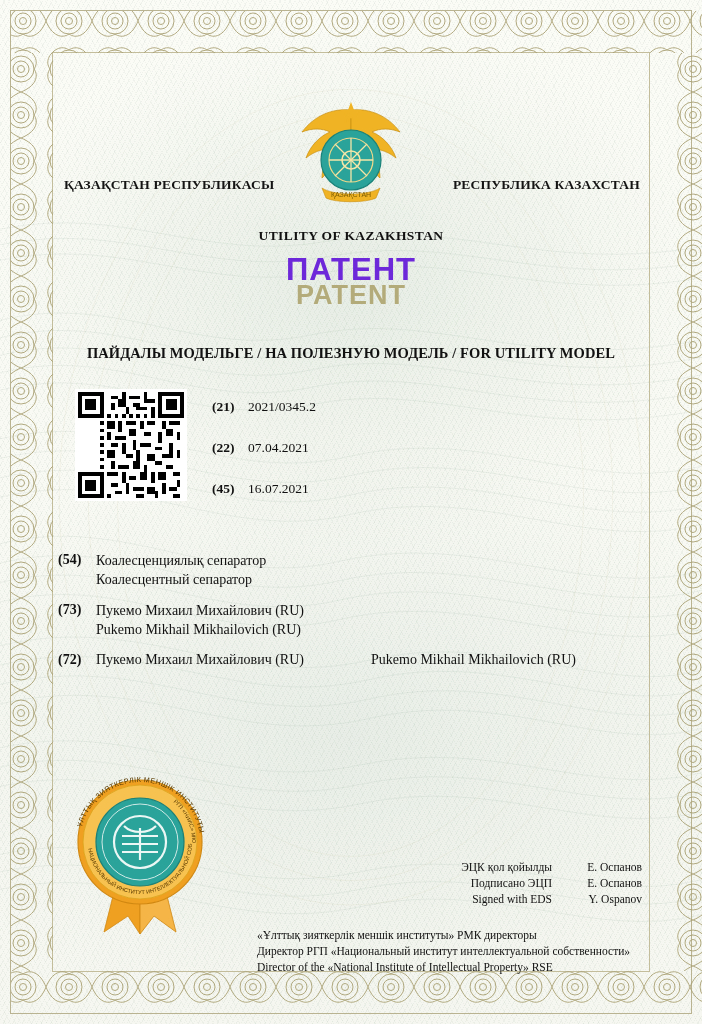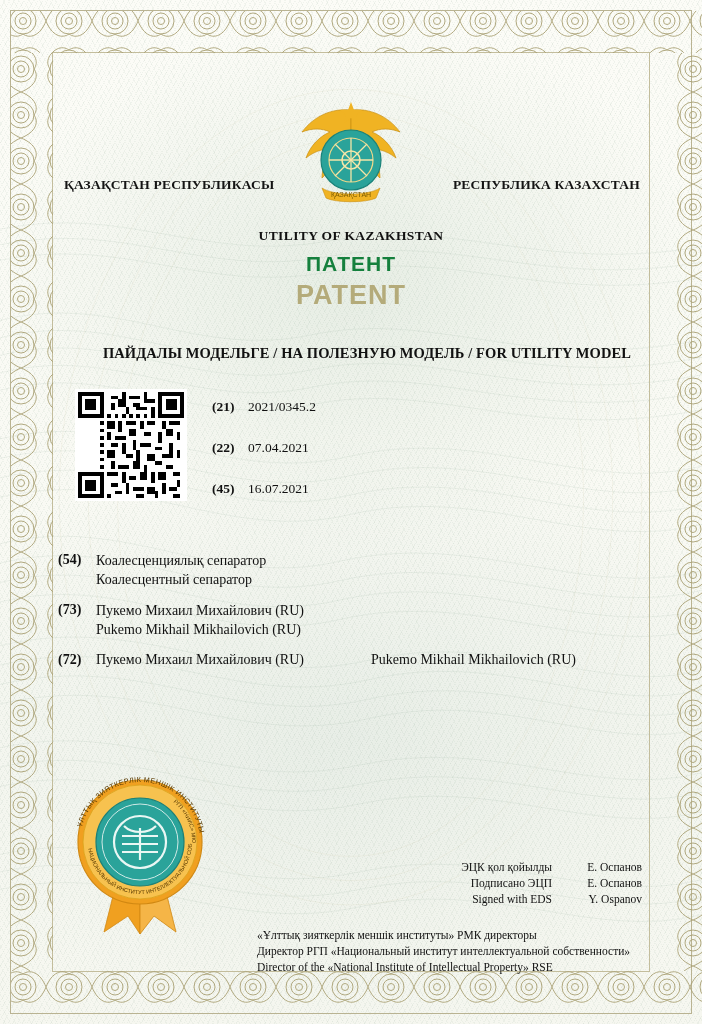--- a/index.html
+++ b/index.html
@@ -98,23 +98,23 @@
     font-weight: bold;
     letter-spacing: 0.4px;
   }
 
   .patent-kz {
     position: absolute;
     top: 200px;
     width: 100%;
     text-align: center;
     font-family: "Liberation Sans", sans-serif;
-    font-size: 21px;
-    font-weight: bold;
-    color: #15803d;
+    font-size: 31px;
+    font-weight: bold;
+    color: #6d28d9;
     letter-spacing: 1px;
   }
   .patent-ru {
     position: absolute;
     top: 228px;
     width: 100%;
     text-align: center;
     font-family: "Liberation Sans", sans-serif;
     font-size: 27px;
     font-weight: bold;
@@ -136,21 +136,20 @@
   }
 
   .subject-line {
     position: absolute;
     top: 293px;
     width: 100%;
     text-align: center;
     font-size: 14.5px;
     font-weight: bold;
     letter-spacing: 0.1px;
-    padding-left: 16px;
   }
 
   
   .qr {
     position: absolute;
     left: 23px;
     top: 337px;
     width: 112px;
     height: 112px;
     background: #fff;

